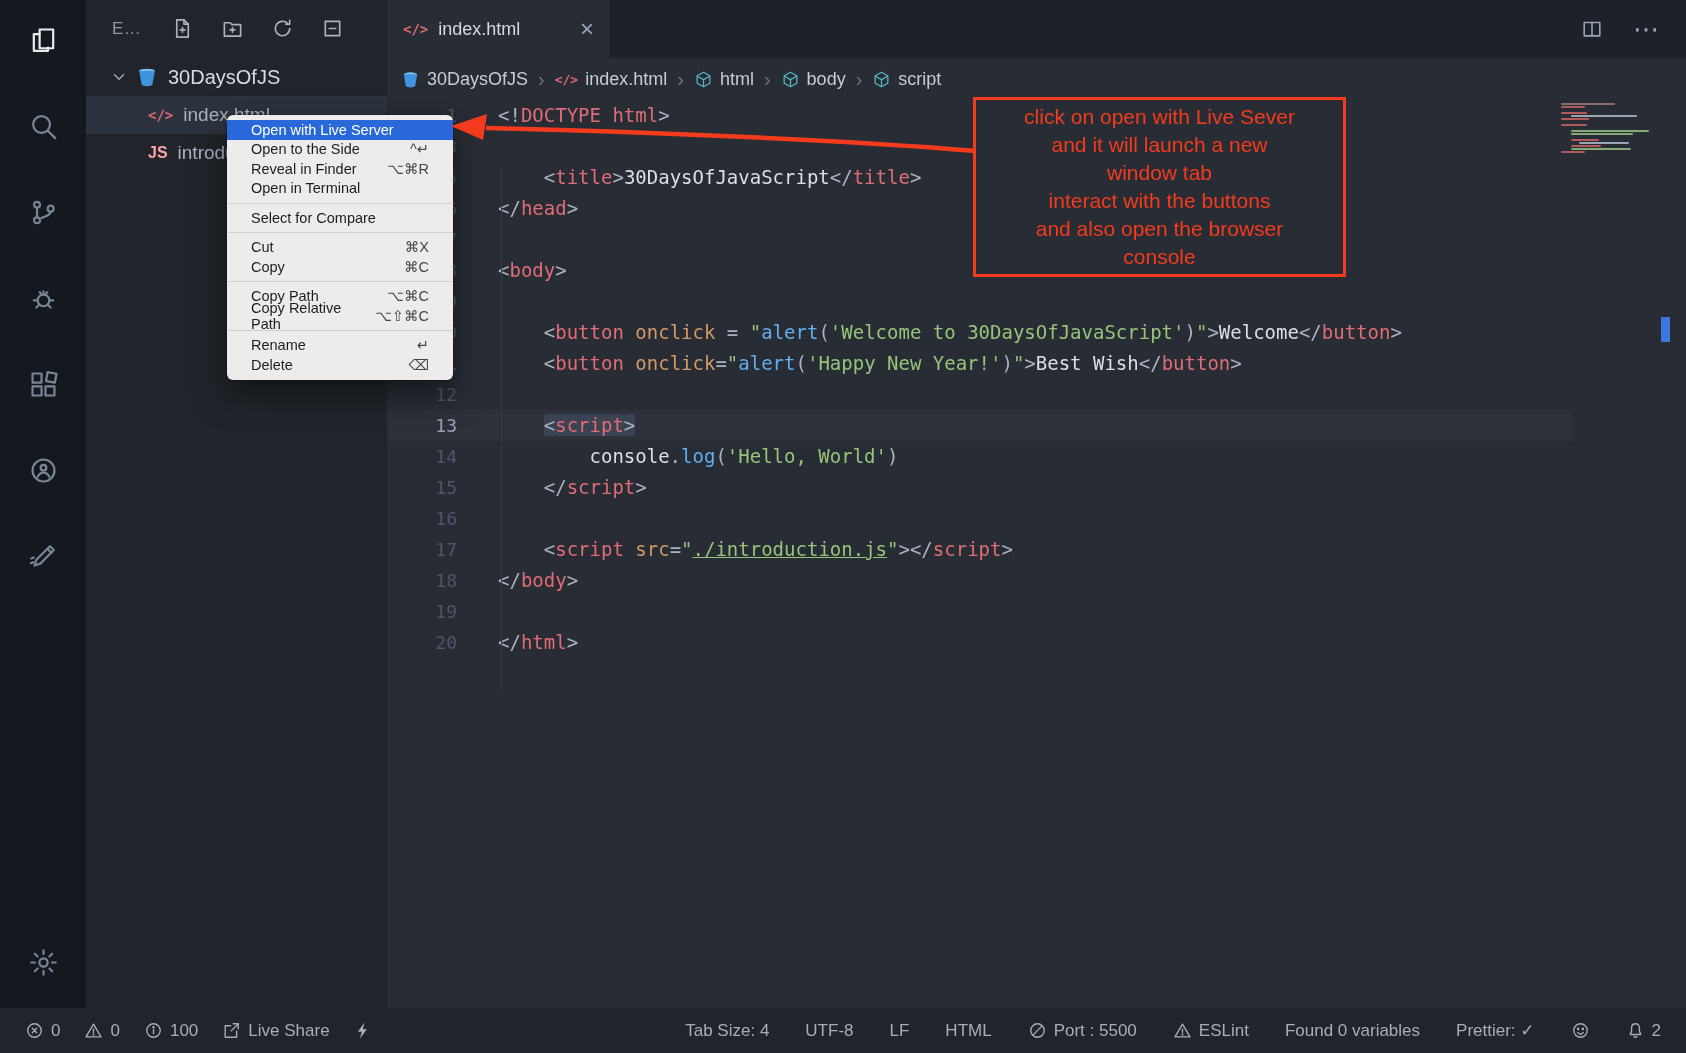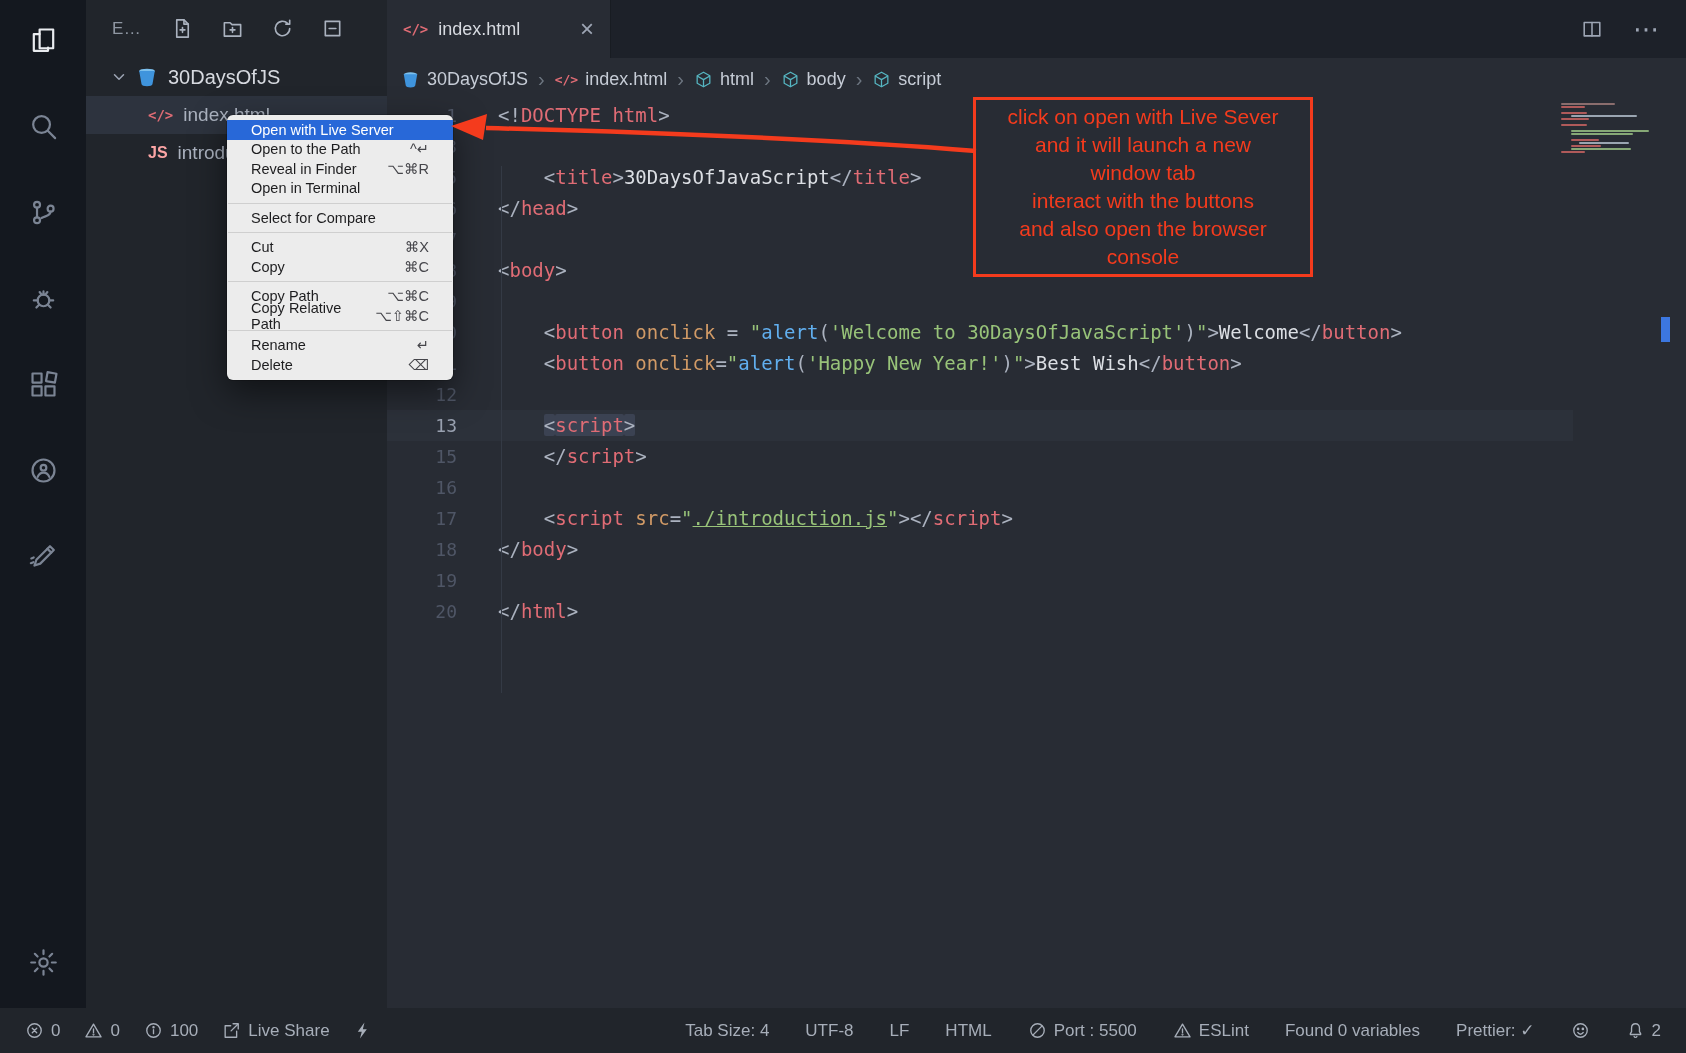--- a/index.html
+++ b/index.html
@@ -111,21 +111,21 @@
     font-size:14.5px;color:#1d1d1f;
   }
   .ctx-item{display:flex;justify-content:space-between;align-items:center;height:19.5px;padding:0 24px;cursor:pointer;}
   .ctx-item.selected{background:var(--menu-selection);color:#ffffff;}
   .ctx-short{color:#45454a;margin-left:14px;}
   .ctx-item.selected .ctx-short{color:#ffffff;}
   .ctx-sep{height:1px;background:#cfcfcf;margin:4.5px 1px;}
 
   
   .anno{
-    position:absolute;left:973px;top:97px;width:340px;height:180px;z-index:70;
+    position:absolute;left:973px;top:97px;width:373px;height:180px;z-index:70;
     border:3px solid var(--annotation);
     display:flex;flex-direction:column;align-items:center;justify-content:center;
     color:var(--annotation);font-size:21px;line-height:28px;text-align:center;
   }
   .arrow{position:absolute;left:0;top:0;z-index:75;pointer-events:none;}
 
   
   .statusbar{
     position:absolute;left:0;bottom:0;width:1686px;height:45px;
     background:var(--statusbar-bg);display:flex;align-items:center;
@@ -326,20 +326,21 @@
       <div class="line"><span class="num">3</span><span class="code"></span></div>
       <div class="line"><span class="num">5</span><span class="code"><span class="tk-x">    </span><span class="tk-p">&lt;</span><span class="tk-t">title</span><span class="tk-p">&gt;</span><span class="tk-x">30DaysOfJavaScript</span><span class="tk-p">&lt;/</span><span class="tk-t">title</span><span class="tk-p">&gt;</span></span></div>
       <div class="line"><span class="num">6</span><span class="code"><span class="tk-p">&lt;/</span><span class="tk-t">head</span><span class="tk-p">&gt;</span></span></div>
       <div class="line"><span class="num">7</span><span class="code"></span></div>
       <div class="line"><span class="num">8</span><span class="code"><span class="tk-p">&lt;</span><span class="tk-t">body</span><span class="tk-p">&gt;</span></span></div>
       <div class="line"><span class="num">9</span><span class="code"></span></div>
       <div class="line"><span class="num">10</span><span class="code"><span class="tk-x">    </span><span class="tk-p">&lt;</span><span class="tk-t">button</span><span class="tk-x"> </span><span class="tk-a">onclick</span><span class="tk-x"> </span><span class="tk-p">=</span><span class="tk-x"> </span><span class="tk-s">"</span><span class="tk-f">alert</span><span class="tk-p">(</span><span class="tk-s">'Welcome to 30DaysOfJavaScript'</span><span class="tk-p">)</span><span class="tk-s">"</span><span class="tk-p">&gt;</span><span class="tk-x">Welcome</span><span class="tk-p">&lt;/</span><span class="tk-t">button</span><span class="tk-p">&gt;</span></span></div>
       <div class="line"><span class="num">11</span><span class="code"><span class="tk-x">    </span><span class="tk-p">&lt;</span><span class="tk-t">button</span><span class="tk-x"> </span><span class="tk-a">onclick</span><span class="tk-p">=</span><span class="tk-s">"</span><span class="tk-f">alert</span><span class="tk-p">(</span><span class="tk-s">'Happy New Year!'</span><span class="tk-p">)</span><span class="tk-s">"</span><span class="tk-p">&gt;</span><span class="tk-x">Best Wish</span><span class="tk-p">&lt;/</span><span class="tk-t">button</span><span class="tk-p">&gt;</span></span></div>
       <div class="line"><span class="num">12</span><span class="code"></span></div>
       <div class="line current"><span class="num">13</span><span class="code"><span class="tk-x">    </span><span class="tk-p sel">&lt;</span><span class="tk-t sel">script</span><span class="tk-p sel">&gt;</span></span></div>
+      <div class="line"><span class="num">14</span><span class="code"><span class="tk-x">        console</span><span class="tk-p">.</span><span class="tk-f">log</span><span class="tk-p">(</span><span class="tk-s">'Hello, World'</span><span class="tk-p">)</span></span></div>
       <div class="line"><span class="num">15</span><span class="code"><span class="tk-x">    </span><span class="tk-p">&lt;/</span><span class="tk-t">script</span><span class="tk-p">&gt;</span></span></div>
       <div class="line"><span class="num">16</span><span class="code"></span></div>
       <div class="line"><span class="num">17</span><span class="code"><span class="tk-x">    </span><span class="tk-p">&lt;</span><span class="tk-t">script</span><span class="tk-x"> </span><span class="tk-a">src</span><span class="tk-p">=</span><span class="tk-s">"</span><span class="tk-u">./introduction.js</span><span class="tk-s">"</span><span class="tk-p">&gt;</span><span class="tk-p">&lt;/</span><span class="tk-t">script</span><span class="tk-p">&gt;</span></span></div>
       <div class="line"><span class="num">18</span><span class="code"><span class="tk-p">&lt;/</span><span class="tk-t">body</span><span class="tk-p">&gt;</span></span></div>
       <div class="line"><span class="num">19</span><span class="code"></span></div>
       <div class="line"><span class="num">20</span><span class="code"><span class="tk-p">&lt;/</span><span class="tk-t">html</span><span class="tk-p">&gt;</span></span></div>
     </div>
   <div class="minimap">
       <div class="mm-row" style="width: 54px; margin-left: 0px; background: rgb(138, 109, 109);"></div>
       <div class="mm-row" style="width: 24px; margin-left: 0px; background: rgb(176, 90, 90);"></div>
@@ -361,21 +362,21 @@
     </div>
   <div class="scroll-marker"></div>
 </div>
 
 <div class="ctx">
     <div class="ctx-item selected">
       <span class="ctx-label">Open with Live Server</span>
       <span class="ctx-short"></span>
     </div>
     <div class="ctx-item">
-      <span class="ctx-label">Open to the Path</span>
+      <span class="ctx-label">Open to the Side</span>
       <span class="ctx-short">^↵</span>
     </div>
     <div class="ctx-item">
       <span class="ctx-label">Reveal in Finder</span>
       <span class="ctx-short">⌥⌘R</span>
     </div>
     <div class="ctx-item">
       <span class="ctx-label">Open in Terminal</span>
       <span class="ctx-short"></span>
     </div>

